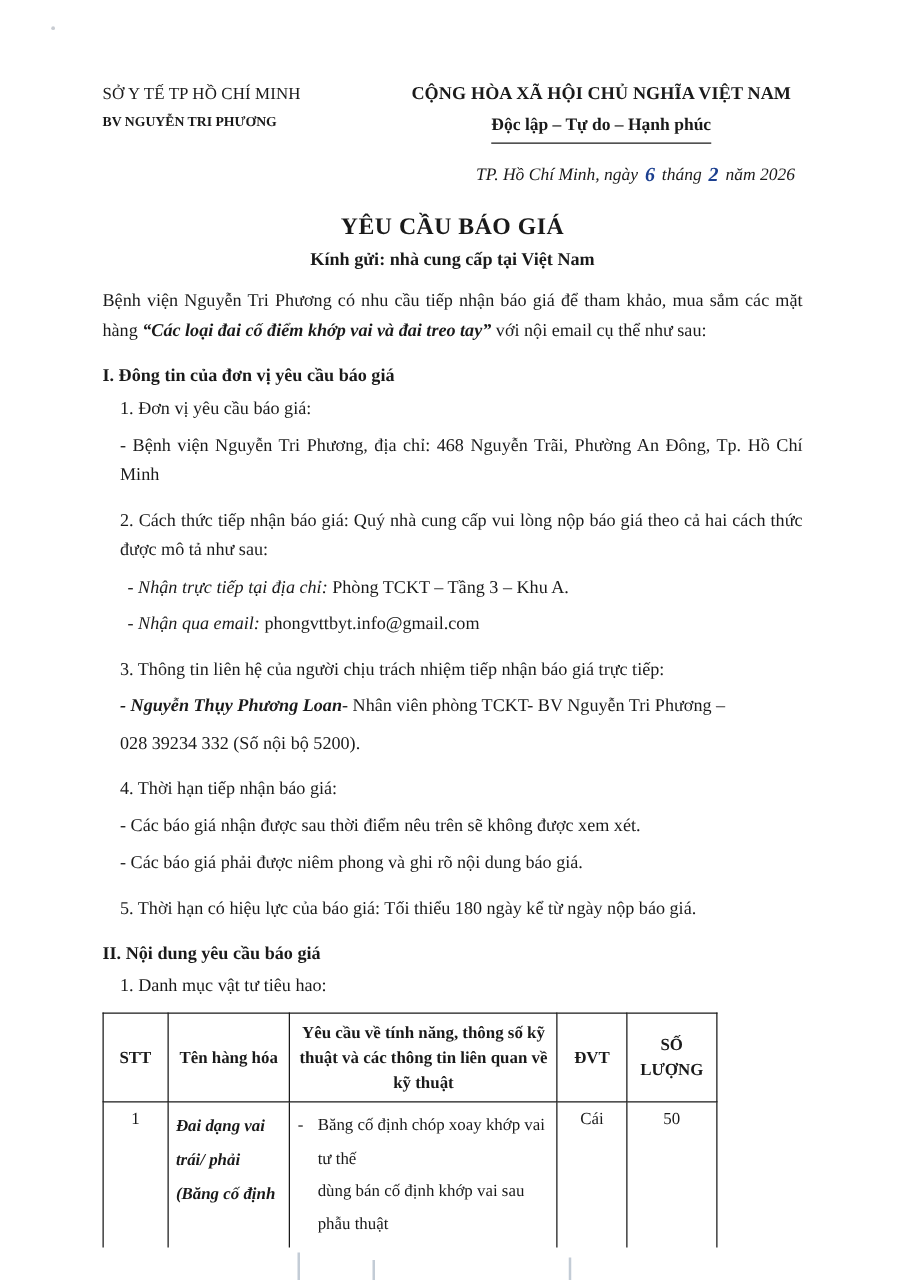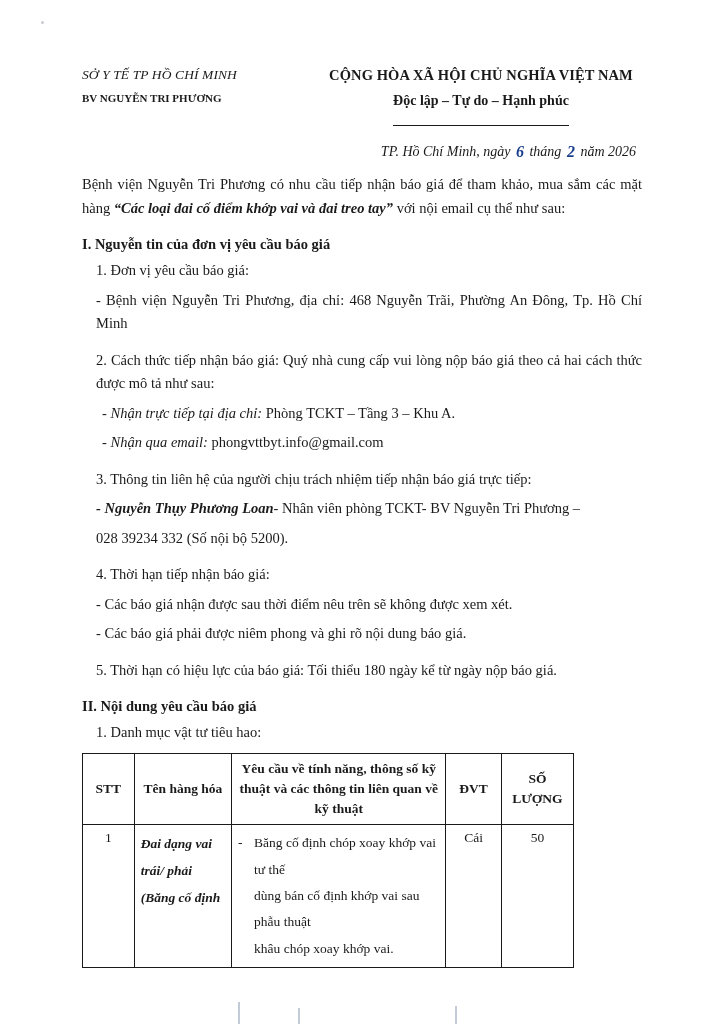--- a/index.html
+++ b/index.html
@@ -35,21 +35,20 @@
     align-items: flex-start;
     justify-content: flex-start;
   }
   .header-left {
     width: 238px;
     font-size: 13.5px;
     line-height: 1.9;
   }
   .header-left .org1 {
     letter-spacing: .1px;
-    font-style: italic;
   }
   .header-left .org2 {
     font-weight: bold;
     font-size: 11px;
   }
   .header-right {
     flex: 1;
     text-align: center;
     font-size: 14px;
     line-height: 1.8;
@@ -57,21 +56,21 @@
   .header-right .nation {
     font-weight: bold;
     font-size: 14.5px;
     letter-spacing: .1px;
   }
   .header-right .motto {
     font-weight: bold;
     font-size: 14px;
     display: inline-block;
     border-bottom: 1.3px solid #1a1a1a;
-    padding-bottom: 12px;
+    padding-bottom: 1px;
   }
   .place-date {
     margin-top: 16px;
     text-align: right;
     font-style: italic;
     font-size: 14px;
     padding-right: 6px;
   }
   .hw {
     font-family: "Liberation Serif", serif;
@@ -197,28 +196,32 @@
     </div>
 
     <div class="place-date">
       <span>TP. Hồ Chí Minh, ngày</span>
       <span class="hw">6</span>
       <span>tháng</span>
       <span class="hw">2</span>
       <span>năm 2026</span>
     </div>
 
+    <div class="title-block">
+      <div class="doc-title">YÊU CẦU BÁO GIÁ</div>
+      <div class="doc-subtitle">Kính gửi: nhà cung cấp tại Việt Nam</div>
+    </div>
 
     <div class="para">
       <span>Bệnh viện Nguyễn Tri Phương có nhu cầu tiếp nhận báo giá để tham khảo, mua sắm các mặt hàng</span>
       <span class="bi">“Các loại đai cố điểm khớp vai và đai treo tay”</span>
       <span>với nội email cụ thể như sau:</span>
     </div>
 
-    <div class="sec-head">I. Nguyễn tin của đơn vị yêu cầu báo giá</div>
+    <div class="sec-head">I. Đông tin của đơn vị yêu cầu báo giá</div>
 
     <div class="para tight lvl1">1. Đơn vị yêu cầu báo giá:</div>
     <div class="para tight lvl1">- Bệnh viện Nguyễn Tri Phương, địa chỉ: 468 Nguyễn Trãi, Phường An Đông, Tp. Hồ Chí Minh</div>
 
     <div class="para lvl1">2. Cách thức tiếp nhận báo giá: Quý nhà cung cấp vui lòng nộp báo giá theo cả hai cách thức được mô tả như sau:</div>
     <div class="para tight lvl2">
       <span class="i">- Nhận trực tiếp tại địa chỉ:</span>
       <span>Phòng TCKT – Tầng 3 – Khu A.</span>
     </div>
     <div class="para tight lvl2">

